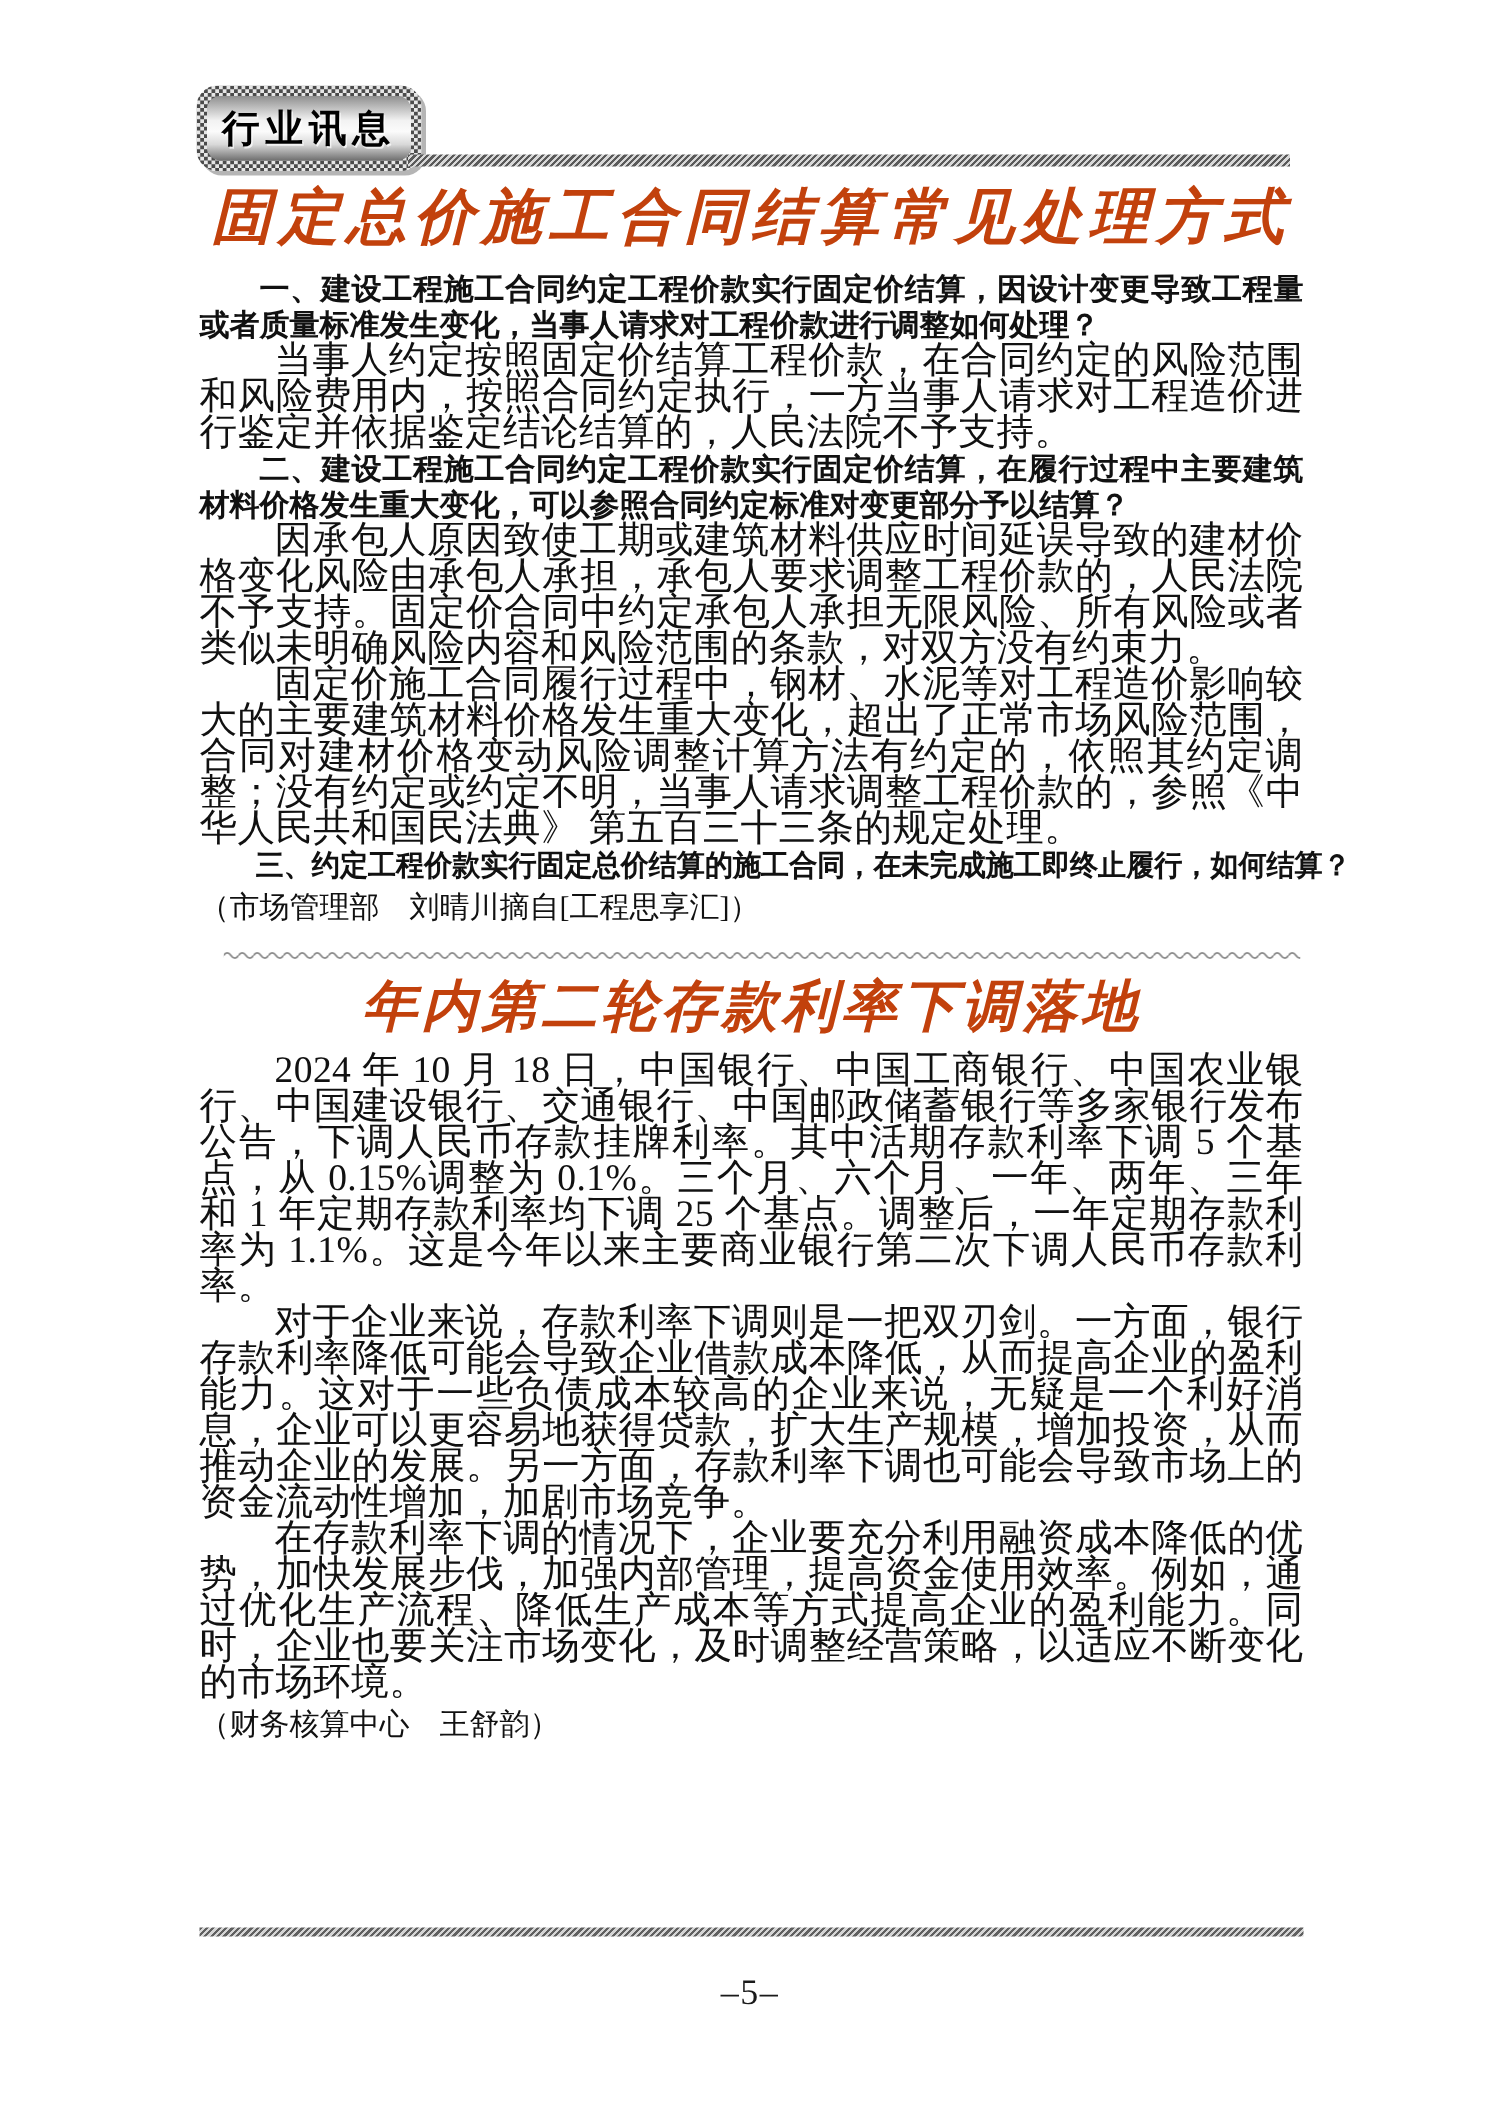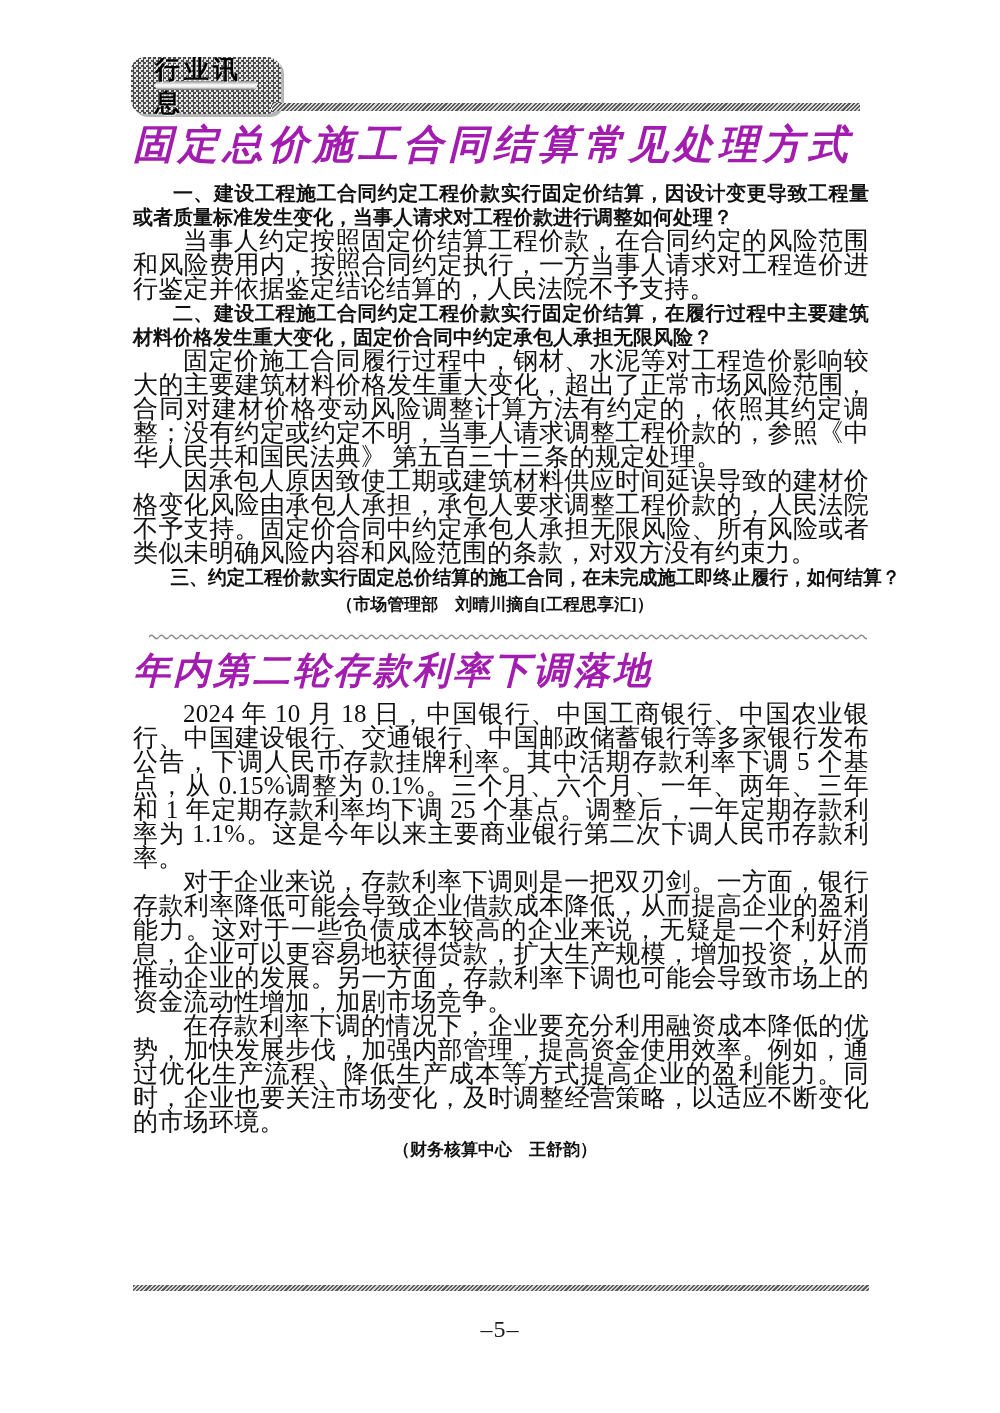--- a/index.html
+++ b/index.html
@@ -13,21 +13,21 @@
     color: #111111;
     overflow: hidden;
   }
 
   
   .badge {
     position: absolute;
     left: 131px; top: 57px;
     width: 150px; height: 57px;
     border-radius: 14px;
-    padding: 24px;
+    padding: 7px;
     background: repeating-conic-gradient(#4b4b4b 0% 25%, #e6e6e6 25% 50%);
     background-size: 5px 5px;
     box-shadow: 3px 3px 0 rgba(120,120,120,0.55);
   }
   .badge-inner {
     width: 100%; height: 100%;
     border-radius: 9px;
     background: linear-gradient(180deg, #8f8f8f 0%, #f2f2f2 38%, #fbfbfb 55%, #d9d9d9 75%, #6f6f6f 100%);
     display: flex; align-items: center; justify-content: center;
     font-family: "Liberation Sans", sans-serif;
@@ -44,24 +44,24 @@
     background: repeating-linear-gradient(135deg, #5a5a5a 0 1.5px, #d8d8d8 1.5px 3px);
   }
 
   
   .content {
     position: absolute;
     left: 133px; top: 112px;
     width: 736px;
   }
   .script-title {
-    text-align: left;
+    text-align: center;
     font-weight: bold;
     font-style: italic;
-    color: #a21caf;
+    color: #c2410c;
   }
   .title-1 {
     font-size: 40px;
     letter-spacing: 5px;
     margin: 5px 0 9px 0;
   }
   .title-2 {
     font-size: 37px;
     letter-spacing: 3px;
     margin: 3px 0 6px 0;
@@ -83,24 +83,24 @@
     font-family: "Liberation Sans", sans-serif;
     font-weight: bold;
     font-size: 19.5px;
     line-height: 24px;
     text-indent: 2em;
     white-space: nowrap;
     transform: scaleX(0.96);
     transform-origin: left center;
   }
   .attribution {
-    font-weight: bold;
-    font-size: 17px;
+    font-weight: normal;
+    font-size: 20px;
     line-height: 26px;
-    text-align: center;
+    text-align: left;
     padding-right: 12px;
     margin-top: 3px;
   }
   .attr-1 { margin-bottom: 14px; }
   .wavy-divider {
     display: block;
     margin: 4px 0 6px 16px;
   }
 
   
@@ -129,23 +129,23 @@
     <div class="badge-inner">行业讯息</div>
   </div>
   <div class="top-rule"></div>
 
   <div class="content">
 
     <div class="script-title title-1">固定总价施工合同结算常见处理方式</div>
 
     <p class="q-head">一、建设工程施工合同约定工程价款实行固定价结算，因设计变更导致工程量或者质量标准发生变化，当事人请求对工程价款进行调整如何处理？</p>
     <p class="body-para">当事人约定按照固定价结算工程价款，在合同约定的风险范围和风险费用内，按照合同约定执行，一方当事人请求对工程造价进行鉴定并依据鉴定结论结算的，人民法院不予支持。</p>
-    <p class="q-head">二、建设工程施工合同约定工程价款实行固定价结算，在履行过程中主要建筑材料价格发生重大变化，固定价合同中约定承包人承担无限风险？</p>
+    <p class="q-head">二、建设工程施工合同约定工程价款实行固定价结算，在履行过程中主要建筑材料价格发生重大变化，可以参照合同约定标准对变更部分予以结算？</p>
+    <p class="body-para">因承包人原因致使工期或建筑材料供应时间延误导致的建材价格变化风险由承包人承担，承包人要求调整工程价款的，人民法院不予支持。固定价合同中约定承包人承担无限风险、所有风险或者类似未明确风险内容和风险范围的条款，对双方没有约束力。</p>
     <p class="body-para">固定价施工合同履行过程中，钢材、水泥等对工程造价影响较大的主要建筑材料价格发生重大变化，超出了正常市场风险范围，合同对建材价格变动风险调整计算方法有约定的，依照其约定调整；没有约定或约定不明，当事人请求调整工程价款的，参照《中华人民共和国民法典》 第五百三十三条的规定处理。</p>
-    <p class="body-para">因承包人原因致使工期或建筑材料供应时间延误导致的建材价格变化风险由承包人承担，承包人要求调整工程价款的，人民法院不予支持。固定价合同中约定承包人承担无限风险、所有风险或者类似未明确风险内容和风险范围的条款，对双方没有约束力。</p>
     <p class="q-head-condensed">三、约定工程价款实行固定总价结算的施工合同，在未完成施工即终止履行，如何结算？</p>
 
     <div class="attribution attr-1">（市场管理部　刘晴川摘自[工程思享汇]）</div>
 
     <svg class="wavy-divider" width="718" height="8" xmlns="http://www.w3.org/2000/svg">
       <defs>
         <pattern id="wave" width="10" height="8" patternUnits="userSpaceOnUse">
           <path d="M0 5 Q2.5 1.5 5 5 Q7.5 8.5 10 5" fill="none" stroke="#8a8a8a" stroke-width="1.3"></path>
         </pattern>
       </defs>

